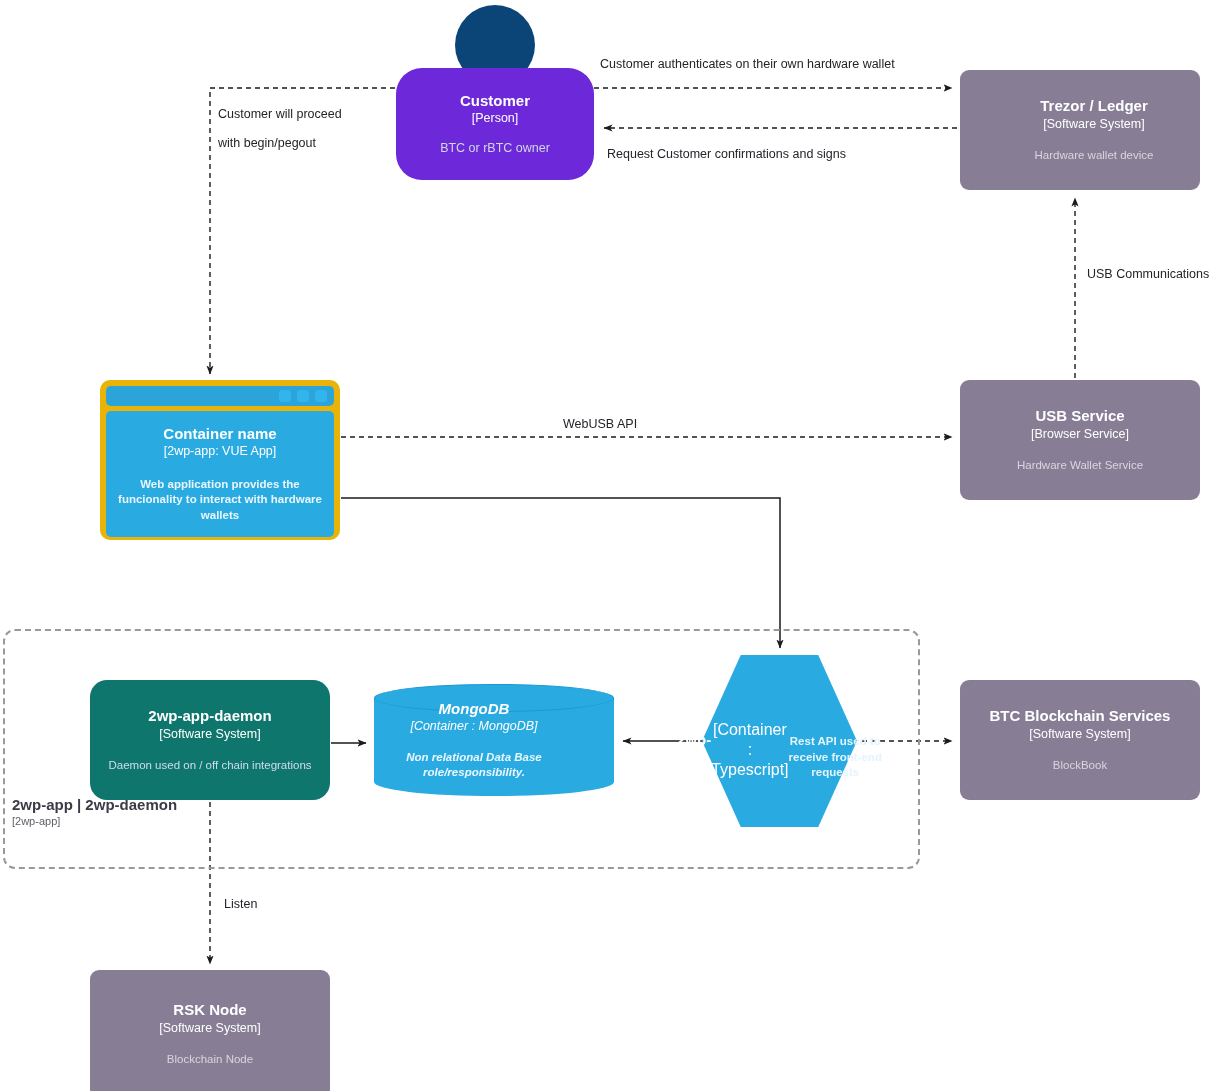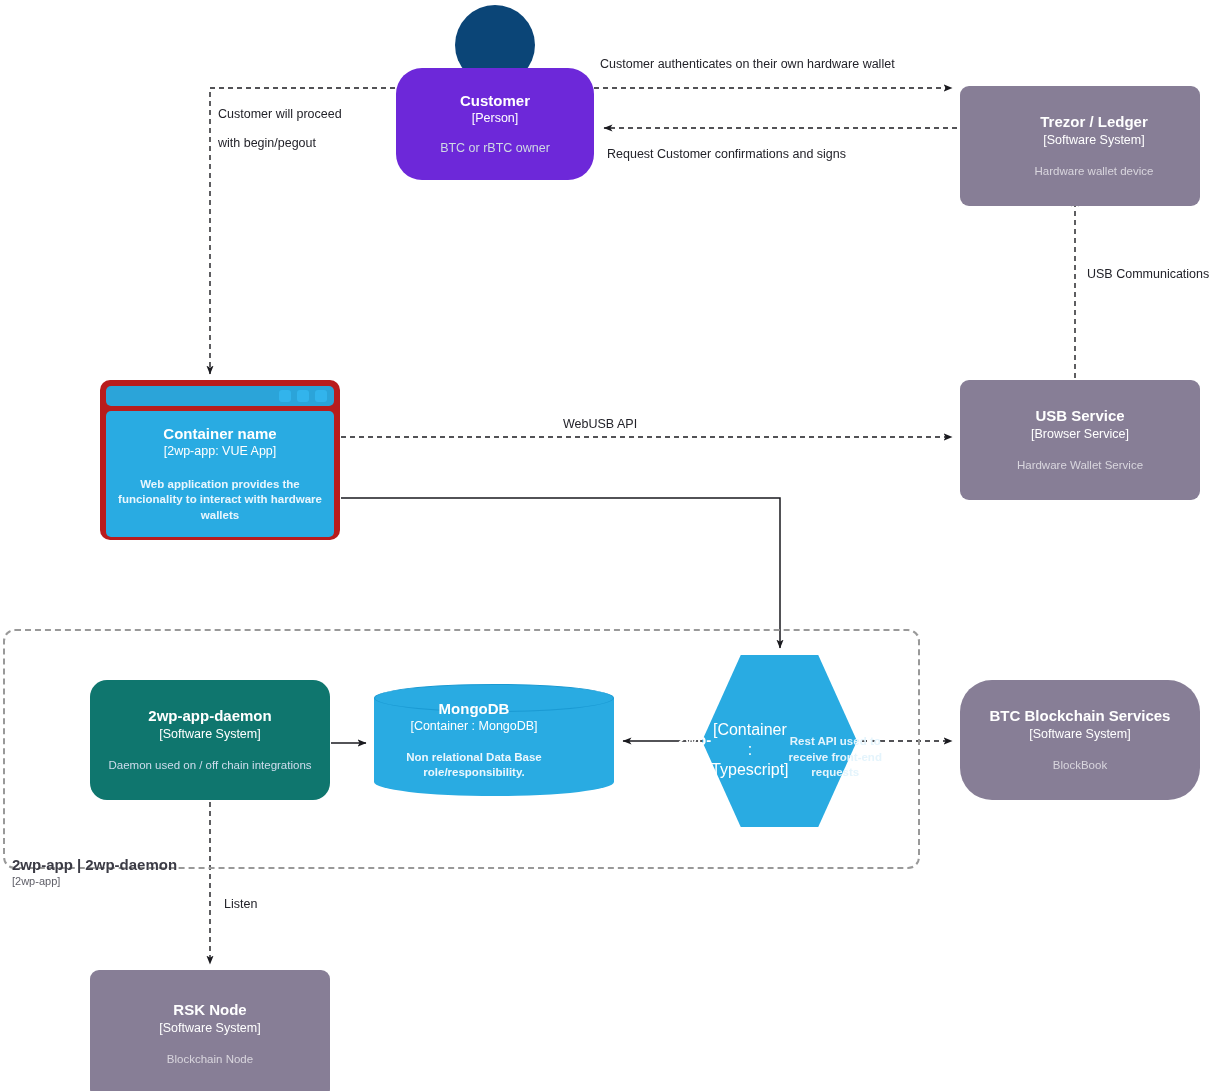--- a/index.html
+++ b/index.html
@@ -24,36 +24,36 @@
   #customer{left:396px;top:68px;width:198px;height:112px;
             background:#6d28d9;border-radius:26px;}
   #customer .n-title{font-size:15px;}
   #customer .n-type{font-size:12.5px;margin-top:1px;}
   #customer .n-desc{font-size:12.5px;margin-top:13px;color:#cfd9e4;}
   #customer-head{position:absolute;left:455px;top:5px;width:80px;height:80px;
             background:#0b4577;border-radius:50%;}
 
   
   .sys{background:#877e96;border-radius:9px;}
-  #trezor{left:960px;top:86px;width:240px;height:120px;padding-left:28px;}
+  #trezor{left:960px;top:70px;width:240px;height:120px;padding-left:28px;}
   #usbservice{left:960px;top:380px;width:240px;height:120px;}
-  #btcservices{left:960px;top:680px;width:240px;height:120px;border-radius:32px;}
+  #btcservices{left:960px;top:680px;width:240px;height:120px;}
   #rsknode{left:90px;top:970px;width:240px;height:128px;}
   .sys .n-title{font-size:15px;}
   .sys .n-type{font-size:12.5px;margin-top:2px;}
   .sys .n-desc{font-size:11.5px;margin-top:16px;}
 
   
   #daemon{left:90px;top:680px;width:240px;height:120px;background:#0f766e;border-radius:17px;}
   #daemon .n-title{font-size:15px;}
   #daemon .n-type{font-size:12.5px;margin-top:2px;}
   #daemon .n-desc{font-size:11.5px;margin-top:16px;color:#cfdced;}
 
   
-  #vueapp{left:100px;top:380px;width:240px;height:160px;background:#b91c1c;
+  #vueapp{left:100px;top:380px;width:240px;height:160px;background:#eab308;
           border-radius:10px;padding:6px;display:block;}
   #vueapp .winbar{height:20px;border-radius:5px;display:flex;align-items:center;
           justify-content:flex-end;gap:6px;padding-right:7px;box-sizing:border-box;
           background:#2ba4d9;}
   #vueapp .wdot{width:12px;height:12px;border-radius:3px;background:#32b4ec;}
   #vueapp .winbody{height:126px;margin-top:5px;border-radius:5px;background:#29abe2;
           display:flex;flex-direction:column;align-items:center;justify-content:center;
           text-align:center;padding:0 6px;box-sizing:border-box;}
   #vueapp .n-title{font-size:15px;}
   #vueapp .n-type{font-size:12.5px;margin-top:1px;}
@@ -61,41 +61,41 @@
 
   
   #mongo{left:374px;top:684px;width:240px;height:112px;}
   #mongo .cyl-body{position:absolute;left:0;top:14px;width:240px;height:84px;background:#29abe2;}
   #mongo .cyl-top{position:absolute;left:0;top:0;width:240px;height:28px;
         background:#29abe2;border-radius:50%/50%;border:1px solid #1b9ad3;box-sizing:border-box;}
   #mongo .cyl-bot{position:absolute;left:0;top:84px;width:240px;height:28px;
         background:#29abe2;border-radius:50%/50%;}
   #mongo .cyl-text{position:absolute;left:0;top:0;width:200px;height:112px;
         display:flex;flex-direction:column;align-items:center;justify-content:center;
-        text-align:center;padding:0 4px;box-sizing:border-box;}
+        text-align:center;padding:0 4px;box-sizing:border-box;font-style:italic;}
   #mongo .n-title{font-size:15px;}
   #mongo .n-type{font-size:12.5px;margin-top:1px;}
   #mongo .n-desc{font-size:11.5px;margin-top:15px;color:#eaf7fe;font-weight:bold;}
 
   
   #api{left:702px;top:655px;width:155px;height:172px;}
   #api .hexshape{position:absolute;left:0;top:0;width:155px;height:172px;background:#29abe2;
         -webkit-clip-path:polygon(25% 0%,75% 0%,100% 50%,75% 100%,25% 100%,0% 50%);
         clip-path:polygon(25% 0%,75% 0%,100% 50%,75% 100%,25% 100%,0% 50%);}
   #api .hex-text{position:absolute;left:-25px;top:8px;width:205px;height:172px;
         display:flex;flex-direction:row;align-items:center;justify-content:center;
         }
   #api .n-title{font-size:15px;}
   #api .n-type{font-size:16px;margin-top:1px;}
   #api .n-desc{font-size:11.5px;margin-top:17px;color:#e4f4fc;font-weight:bold;line-height:1.35;}
 
   
   #boundary{position:absolute;left:3px;top:629px;width:917px;height:240px;
         border:2px dashed #999999;border-radius:12px;box-sizing:border-box;background:transparent;}
-  #boundary-label{position:absolute;left:12px;top:856px;}
+  #boundary-label{position:absolute;left:12px;top:796px;}
   #boundary-label .b-name{font-size:15px;font-weight:bold;color:#3b3b45;}
   #boundary-label .b-type{font-size:11px;color:#5d5d66;margin-top:2px;}
 
   
   .elabel{position:absolute;font-size:12.5px;color:#23232a;white-space:nowrap;}
 </style>
 </head>
 <body>
 
 <div id="canvas">

